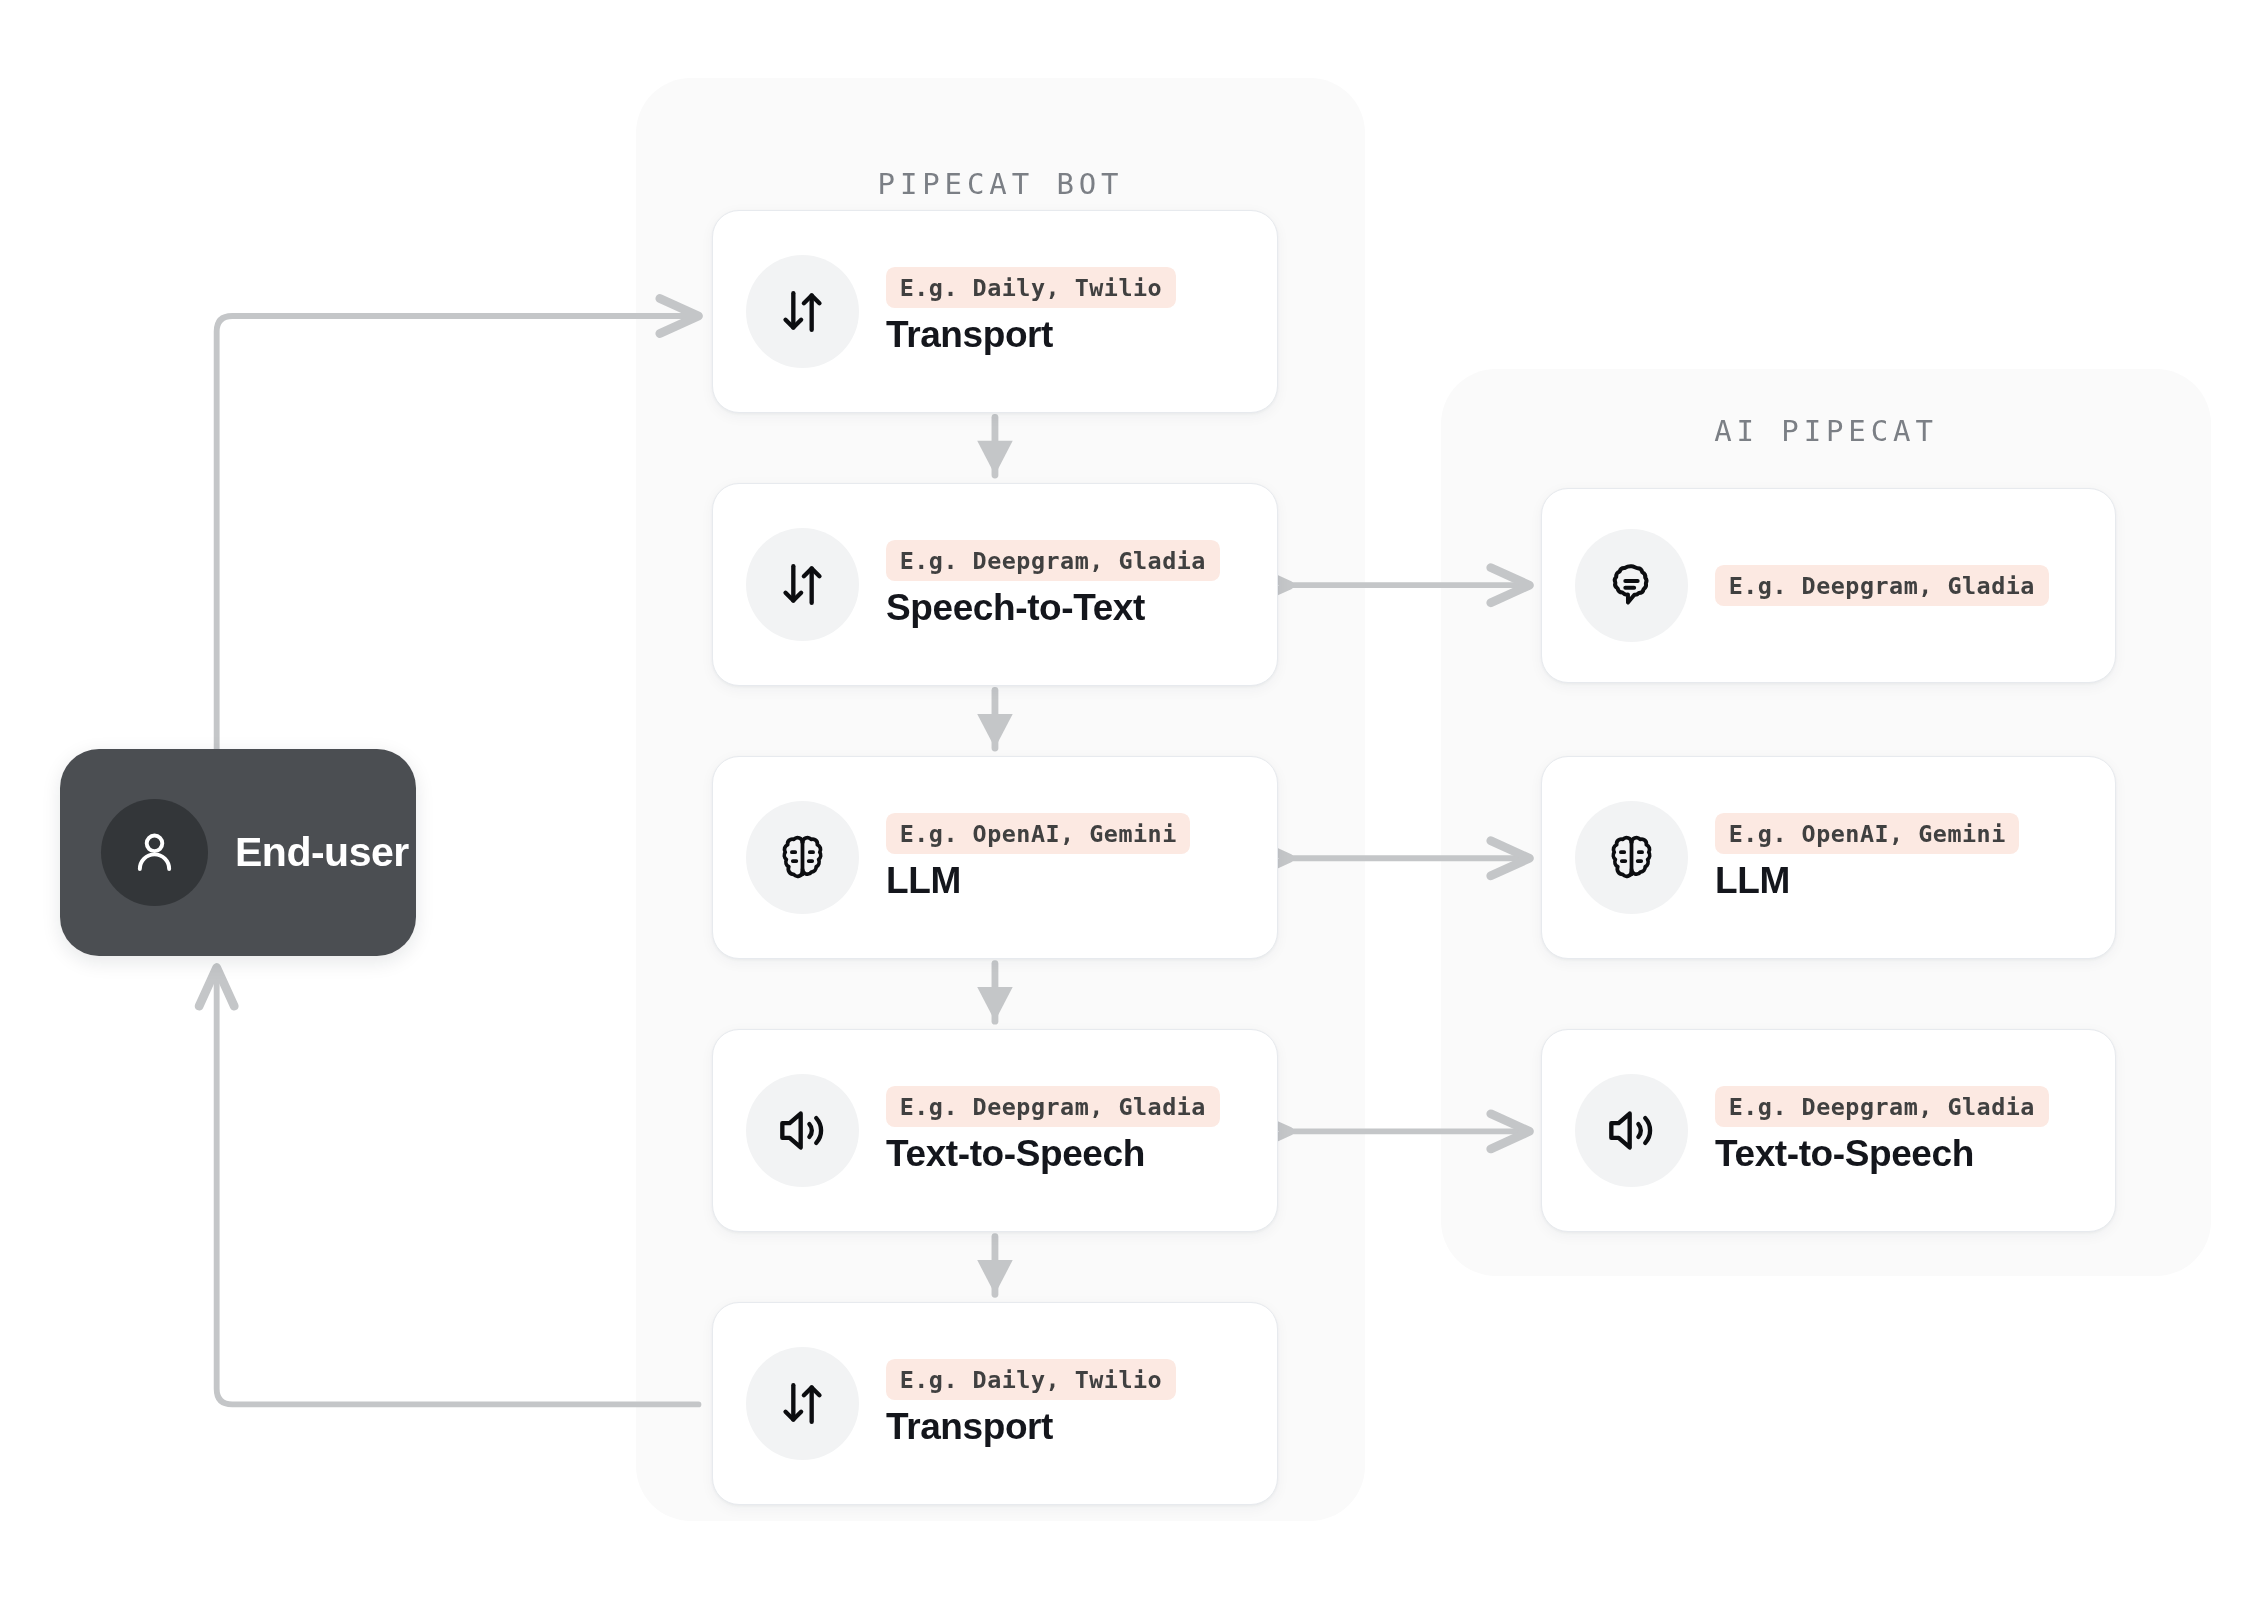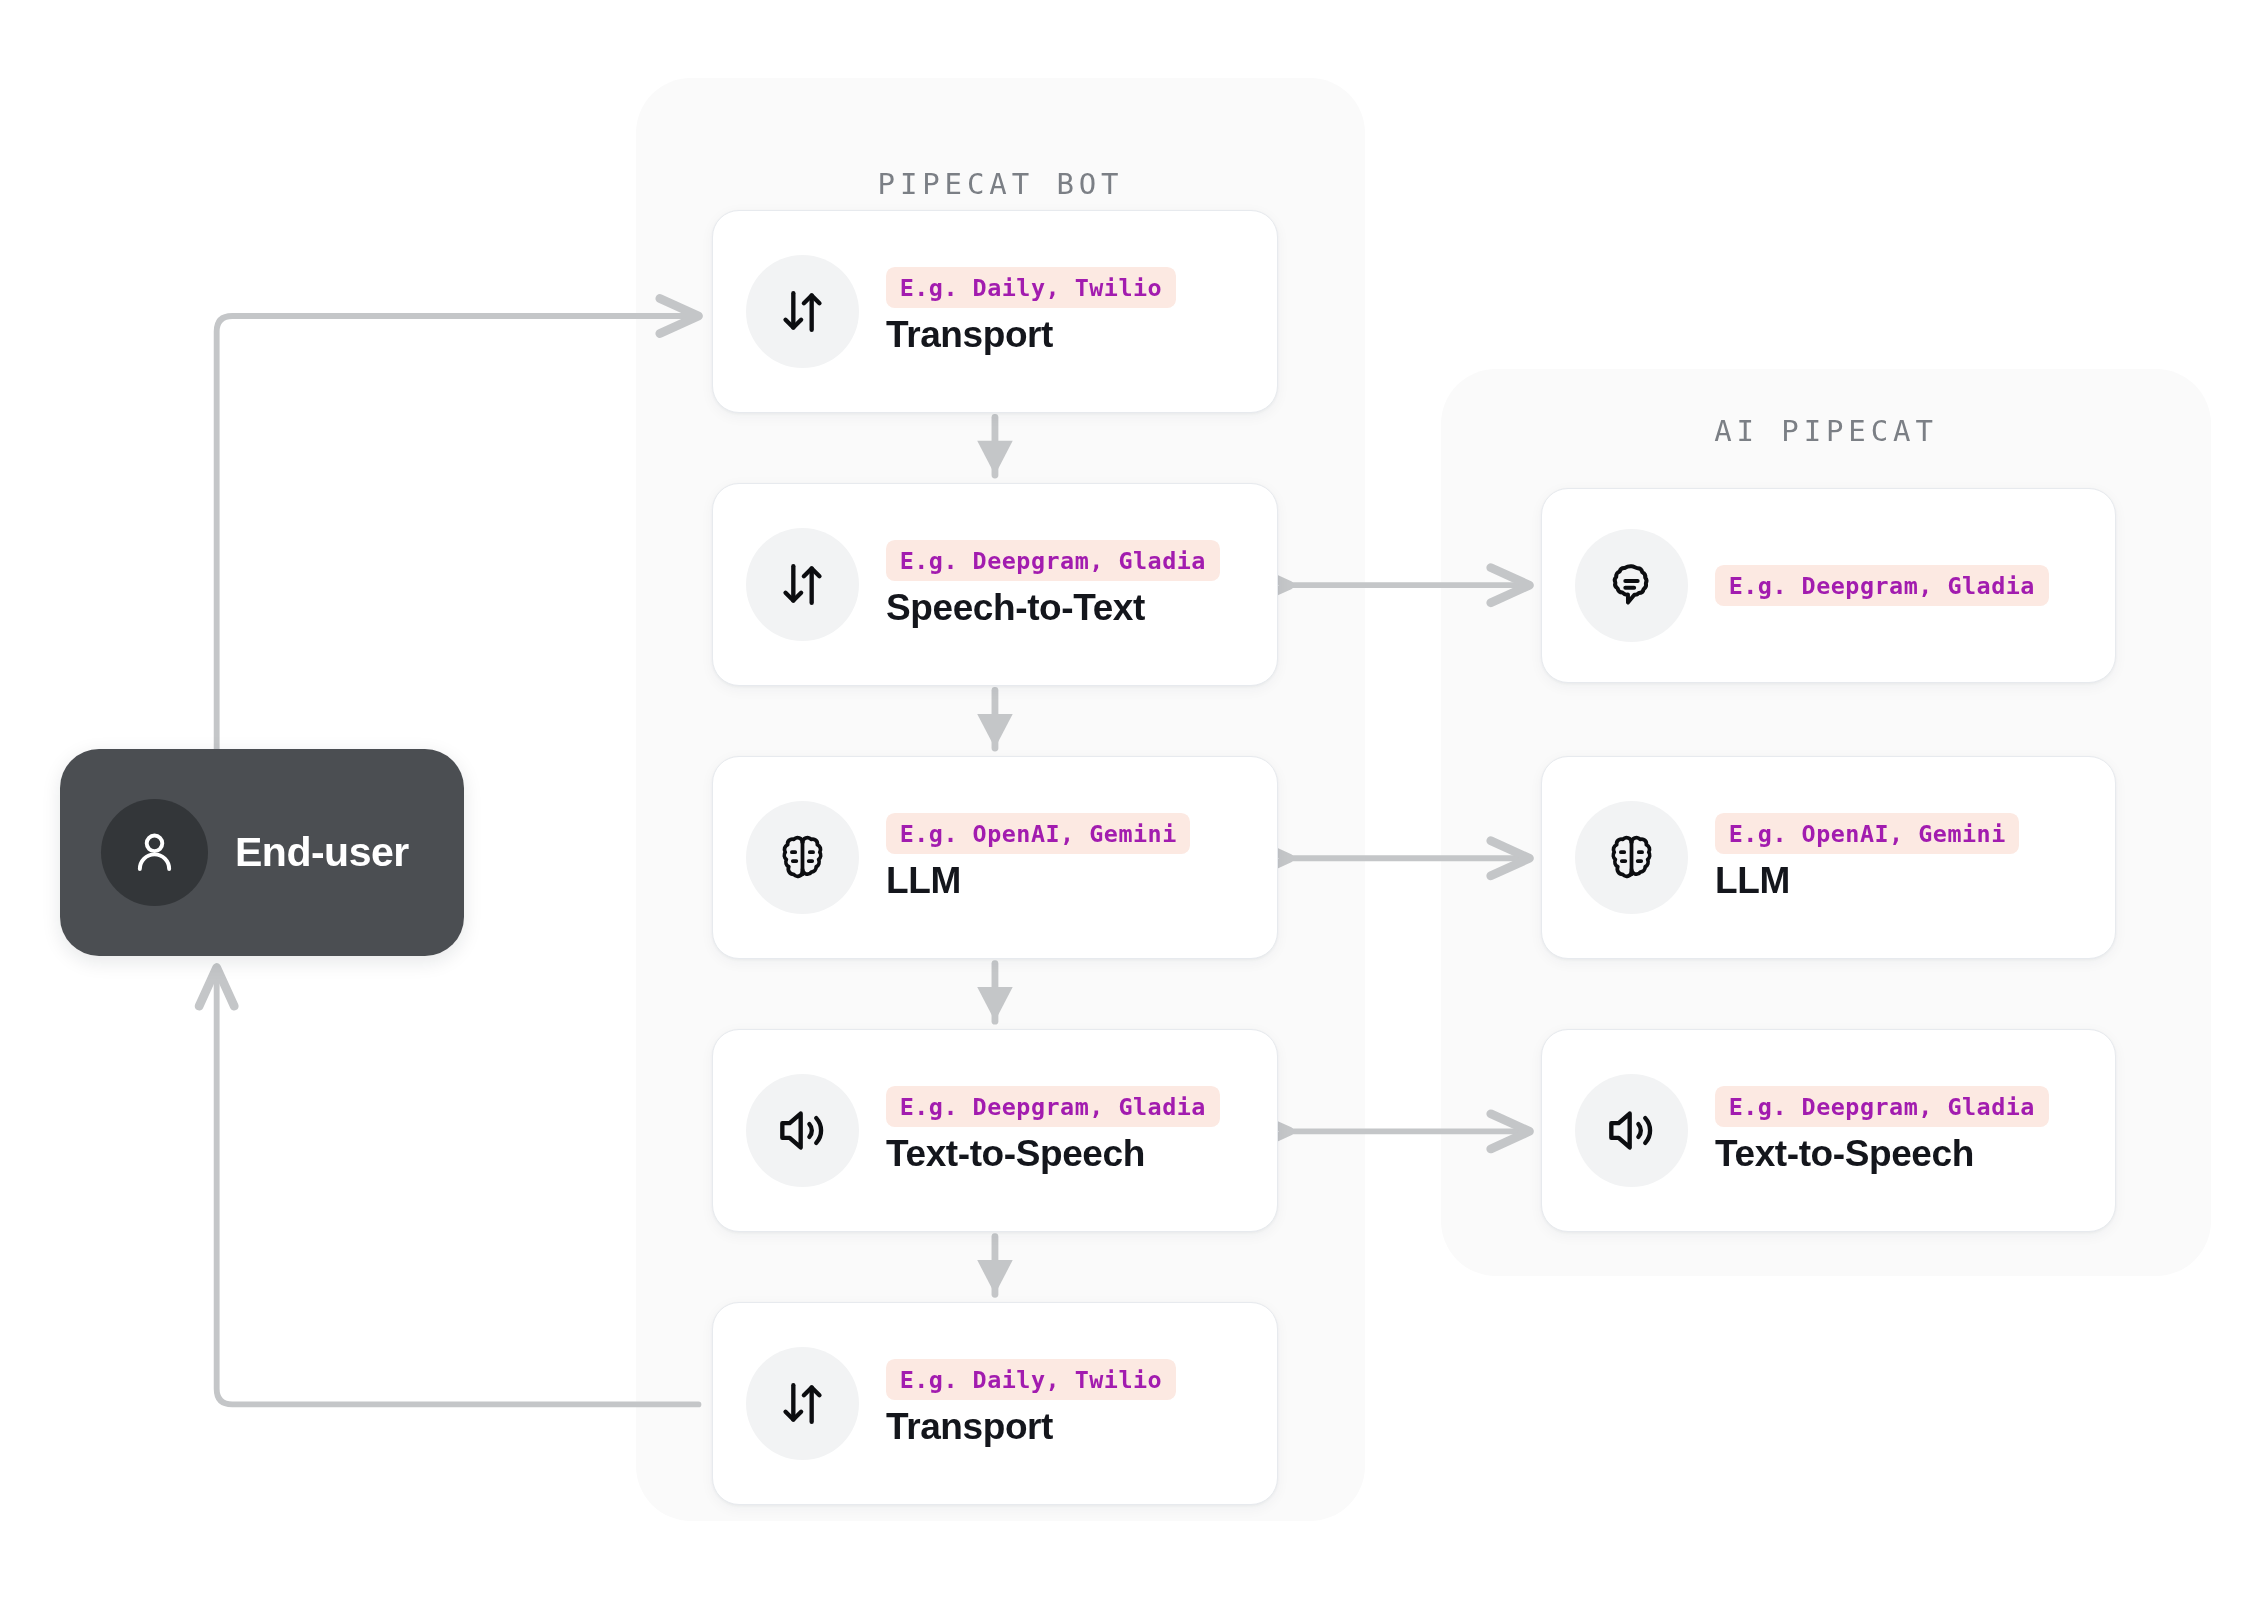--- a/index.html
+++ b/index.html
@@ -57,21 +57,21 @@
   .card-body{
     margin-left:27px;
     display:flex;flex-direction:column;
     align-items:flex-start;
     justify-content:center;
     gap:5.9px;
   }
   .badge{
     display:inline-block;
     background:#FCE9E2;
-    color:#a21caf;
+    color:#404040;
     font-family:"DejaVu Sans Mono","Liberation Mono",monospace;
     font-size:23.4px;
     font-weight:700;
     letter-spacing:0.5px;
     padding:6.8px 13.7px;
     border-radius:8.8px;
     white-space:nowrap;
   }
   .card-title{
     font-size:37px;
@@ -91,21 +91,21 @@
   #card-transport-out {left:712px; top:1302px; width:566px;height:203px;}
 
   
   #ai-stt {left:1541px;top:488px; width:575px;height:195px;}
   #ai-llm {left:1541px;top:756px; width:575px;height:203px;}
   #ai-tts {left:1541px;top:1029px;width:575px;height:203px;}
 
   
   #end-user{
     position:absolute;
-    left:60px;top:749px;width:404px;height:207px;
+    left:60px;top:749px;width:356px;height:207px;
     background:#4B4E52;
     border-radius:39px;
     display:flex;align-items:center;
     padding:0 41px;
     box-sizing:border-box;
     box-shadow:0 5.9px 19.5px rgba(20,25,35,.10);
   }
   #end-user .eu-avatar{
     width:107px;height:107px;min-width:107px;
     border-radius:50%;

